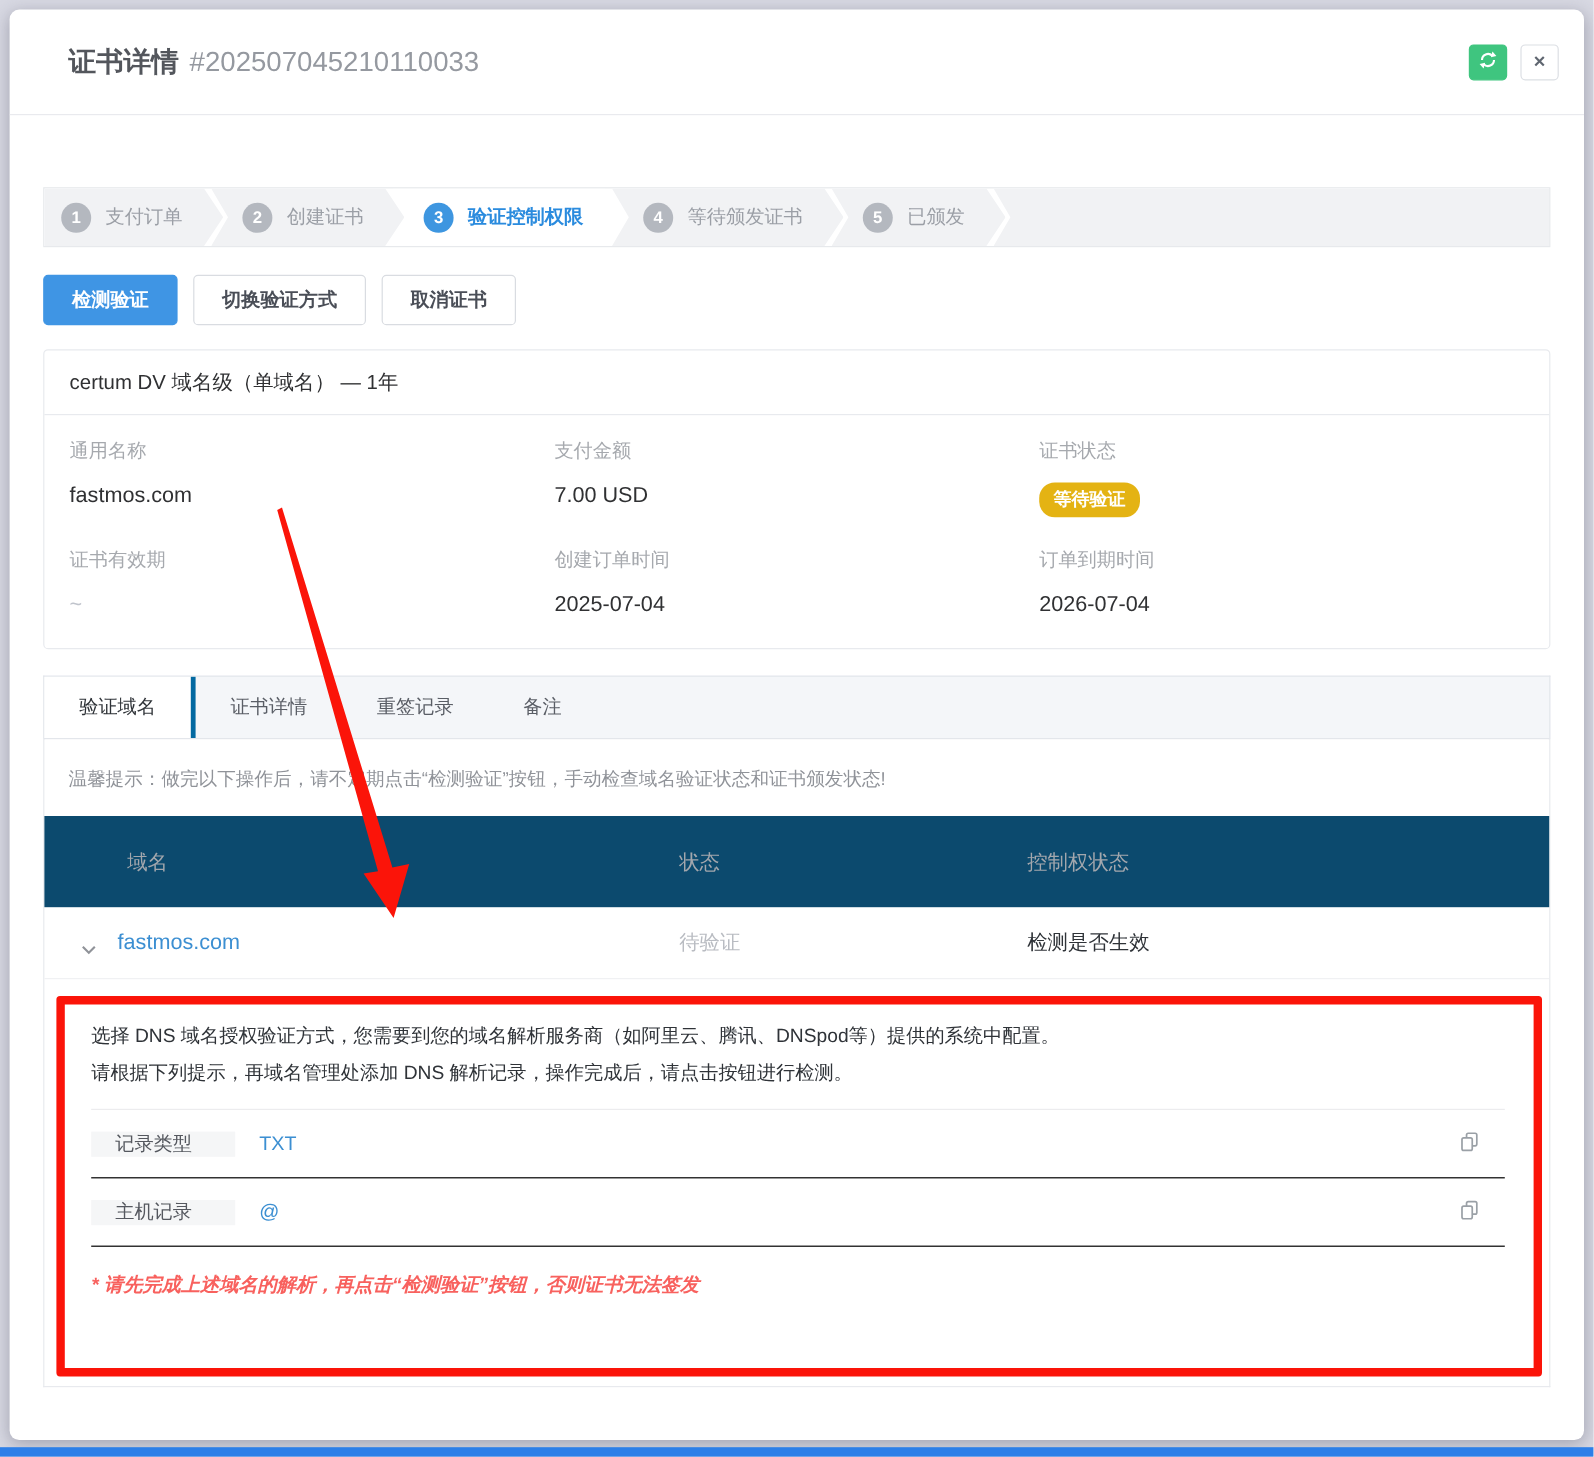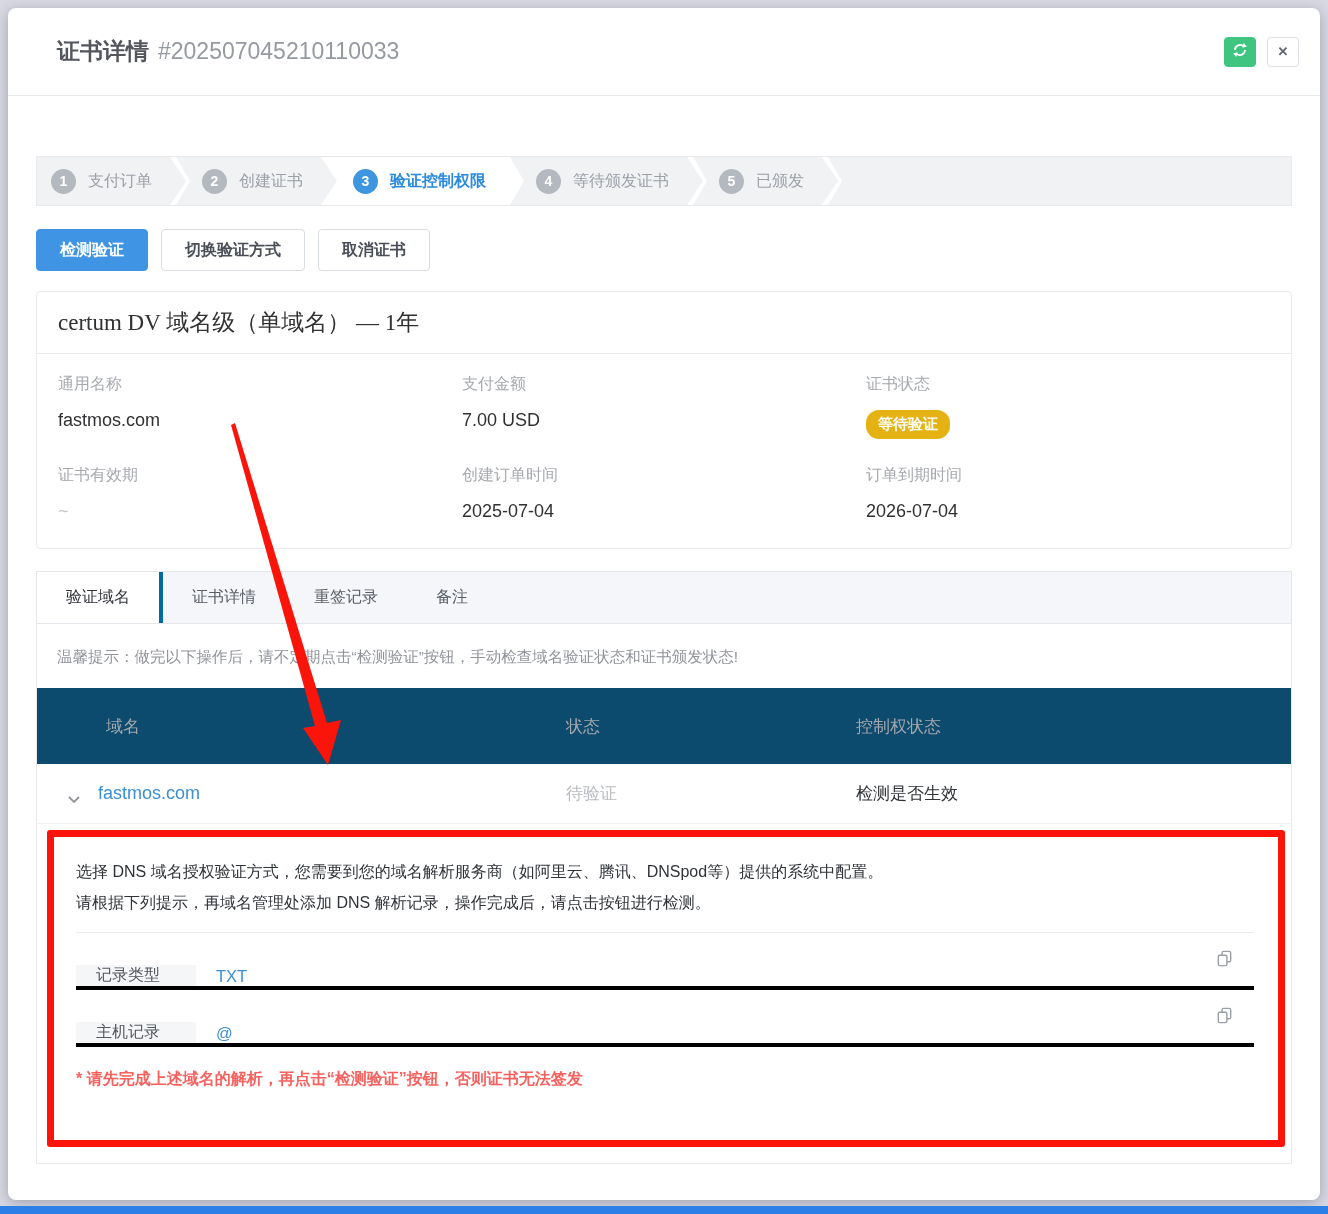--- a/index.html
+++ b/index.html
@@ -60,21 +60,21 @@
   .actions { margin-top:23px; display:flex; gap:13px; }
   .btn {
     height:42px; border-radius:4px; font-size:16px; font-weight:bold;
     padding:0 23px; cursor:pointer; background:#fff;
     border:1px solid #d9dce1; color:#4a4e57;
     font-family:"Liberation Sans", sans-serif;
   }
   .btn.primary { background:#3f95e4; border-color:#3f95e4; color:#fff; }
   
   .card { margin-top:20px; border:1px solid #e8eaee; border-radius:4px; }
-  .card-title { padding:15px 21px; font-size:23px; color:#303133; border-bottom:1px solid #e8eaee;font-family:Liberation Serif, serif; }
+  .card-title { padding:15px 21px; font-size:17px; color:#303133; border-bottom:1px solid #e8eaee; }
   .card-fields {
     display:grid; grid-template-columns:repeat(3,1fr);
     padding:20px 21px 26px; row-gap:26px;
   }
   .field-label { font-size:16px; color:#a6a9ae; margin-bottom:15px; }
   .field-value { font-size:18px; color:#303133; }
   .field-value.muted { color:#c0c4cc; }
   .badge {
     display:inline-block; background:#e4b313; color:#fff; font-size:15px; font-weight:bold;
     padding:5px 12px; border-radius:13px;
@@ -99,28 +99,28 @@
   .dom-row { height:60px; border-bottom:1px solid #f0f1f3; font-size:17px; }
   .dom-row .dcol1 { padding-left:30px; display:flex; align-items:center; gap:17px; }
   .chev { width:14px; height:9px; display:inline-block; cursor:pointer; }
   .domain-link { color:#3c8fd2; font-size:18px; text-decoration:none; cursor:pointer; }
   .row-status { color:#b9bcc2; }
   .row-control { color:#2f3338; cursor:pointer; }
   
   .dns-section { padding:32px 37px 26px 39px; }
   .dns-line { font-size:16px; color:#2f3338; line-height:31px; }
   .dns-table { margin-top:14px; border-top:1px solid #ececee; }
-  .dns-row { display:flex; align-items:flex-end; height:57px; border-bottom:4px solid #000000; }
+  .dns-row { display:flex; align-items:center; height:57px; border-bottom:1px solid #000000; }
   .rec-label {
     width:120px; background:#f5f6f7; color:#55585f; font-size:16px;
     display:flex; align-items:center; padding-left:20px; flex-shrink:0;
   }
   .rec-value { display:flex; align-items:center; padding-left:20px; color:#3c8fd2; font-size:16.5px; overflow:hidden; white-space:nowrap; }
   .copy-btn { margin-left:auto; margin-right:18px; align-self:center; background:none; border:none; cursor:pointer; padding:2px; }
-  .dns-warning { margin-top:22px; font-size:16px; font-weight:bold; color:#f8615e; }
+  .dns-warning { margin-top:22px; font-size:16px; font-weight:bold; color:#f8615e;font-style:italic; }
   
   .anno-rect {
     position:absolute; left:47px; top:830px; width:1238px; height:317px;
     border:7px solid #fb1409; border-radius:3px; pointer-events:none; z-index:10;
   }
   .anno-arrow { position:absolute; left:220px; top:415px; width:130px; height:365px; pointer-events:none; z-index:11; }
   .bottom-strip { position:absolute; left:0; bottom:0; width:100%; height:8px; background:#2d7fe8; }
 </style>
 </head>
 <body>

